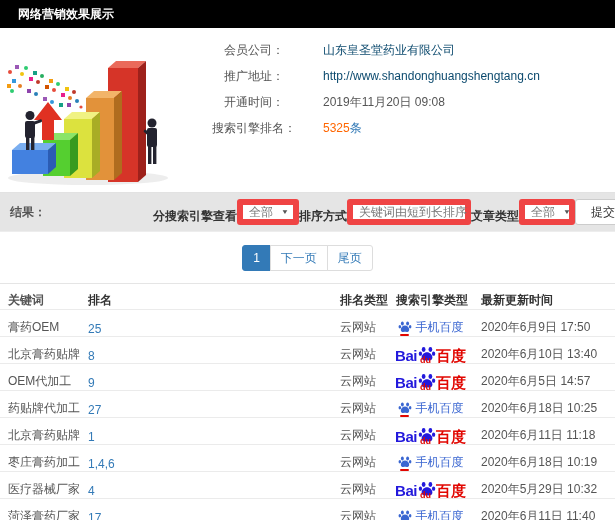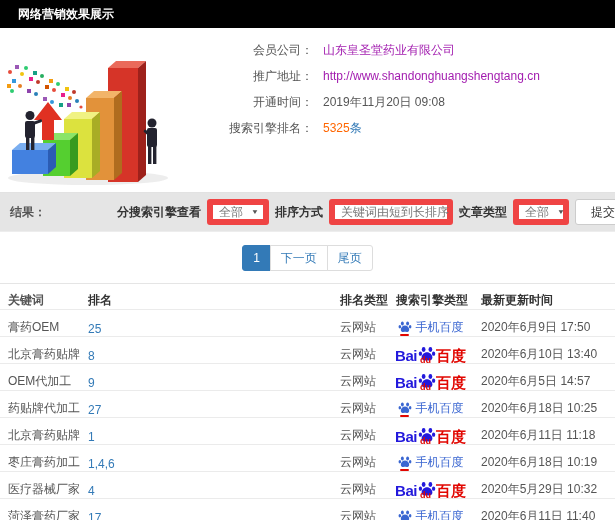--- a/index.html
+++ b/index.html
@@ -3,28 +3,28 @@
 <meta charset="utf-8">
 <style>
   *{box-sizing:border-box;margin:0;padding:0}
   html,body{width:615px;height:520px}
   body{overflow:hidden;background:#fff;font-family:"Liberation Sans","DejaVu Sans",sans-serif;font-size:12px;color:#555;position:relative}
   .app-header{height:28px;background:#000000;color:#fff;font-weight:bold;line-height:28px;padding-left:18px;font-size:12px}
   .info-section{display:flex;height:164px}
   .illustration-wrap{width:195px;height:160px;flex:none}
   .info-rows{padding-top:14px}
   .info-row{display:flex;align-items:center;margin-bottom:9px;height:17px;line-height:17px}
-  .info-label{width:118px;text-align:right;color:#555}
+  .info-label{width:118px;text-align:center;color:#555}
   .info-value{margin-left:10px}
-  a.link{color:#a21caf;text-decoration:none;cursor:pointer}
+  a.link{color:#0c4a6e;text-decoration:none;cursor:pointer}
   .hl{color:#ff6600}
   .suffix{color:#337ab7}
   .filter-bar{height:40px;background:#e5e5e5;border-top:1px solid #e2e2e2;border-bottom:1px solid #ededed;display:flex;align-items:center;padding-left:10px}
   .result-label{font-weight:bold;color:#555}
-  .fgroup{margin-left:auto;display:flex;align-items:center;gap:6px}
+  .fgroup{margin-left:auto;display:flex;align-items:flex-end;}
   .flabel{font-weight:bold;color:#333;white-space:nowrap}
   .sel{height:26px;background:#fff;border:6px solid #ef4444;border-radius:3px;display:flex;align-items:center;justify-content:space-between;padding:0 6px;color:#777;cursor:pointer;white-space:nowrap}
   .sel .caret{font-size:8px;color:#555;margin-left:8px;transform:scaleY(.8)}
   .submit-btn{height:26px;width:56px;background:#fff;border:1px solid #ccc;border-radius:3px;color:#333;font-size:12px;margin-right:-16px;cursor:pointer}
   .pagination{display:flex;justify-content:center;padding:13px 0 12px}
   .page-btn{height:26px;min-width:28px;padding:0 10px;border:1px solid #ddd;background:#fff;color:#337ab7;font-size:12px;line-height:24px;text-align:center;margin-left:-1px;cursor:pointer}
   .page-btn.active{background:#337ab7;border-color:#337ab7;color:#fff;border-radius:3px 0 0 3px;margin-left:0}
   .page-btn.last{border-radius:0 3px 3px 0}
   .thead,.trow{display:flex;align-items:flex-end;border-bottom:1px solid #ebebeb}
   .thead{border-top:1px solid #e5e5e5;height:27px;font-weight:bold;color:#333}

